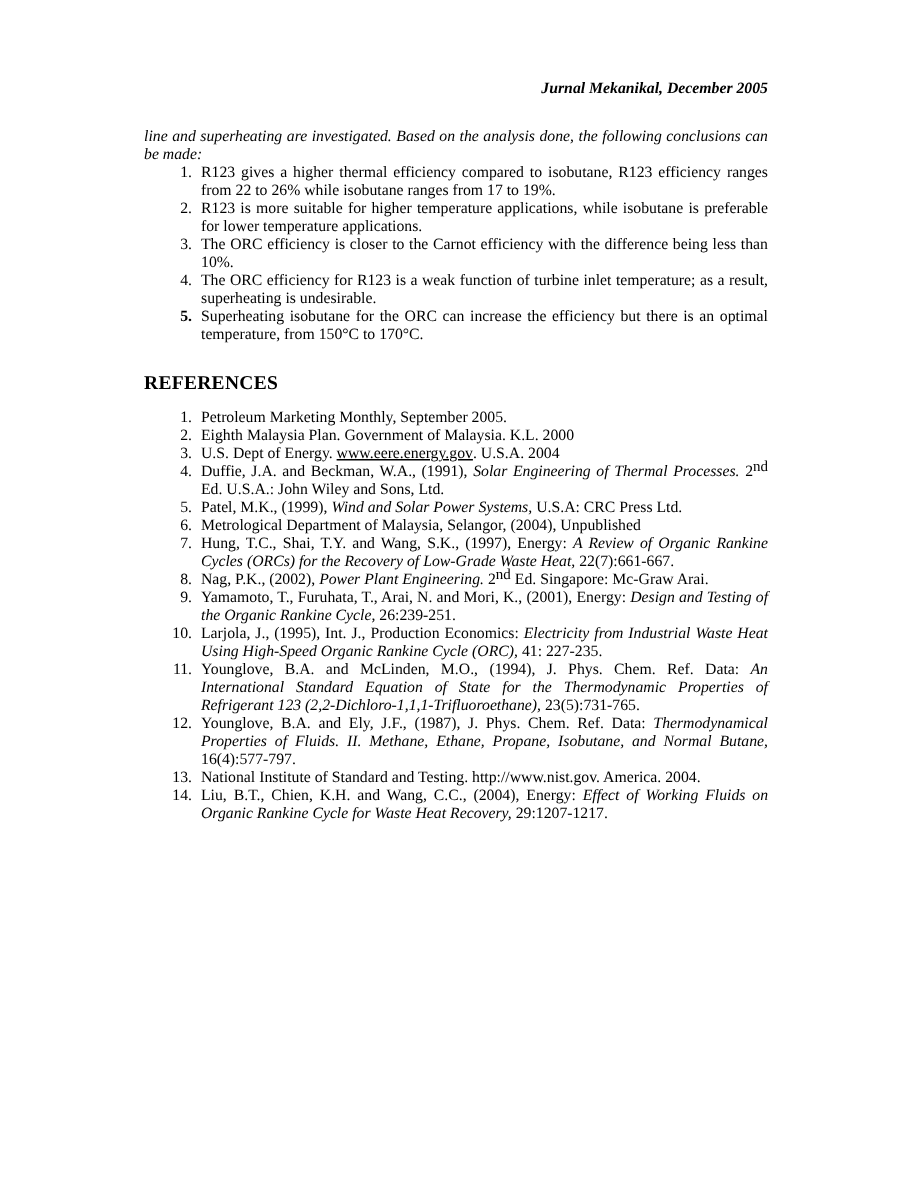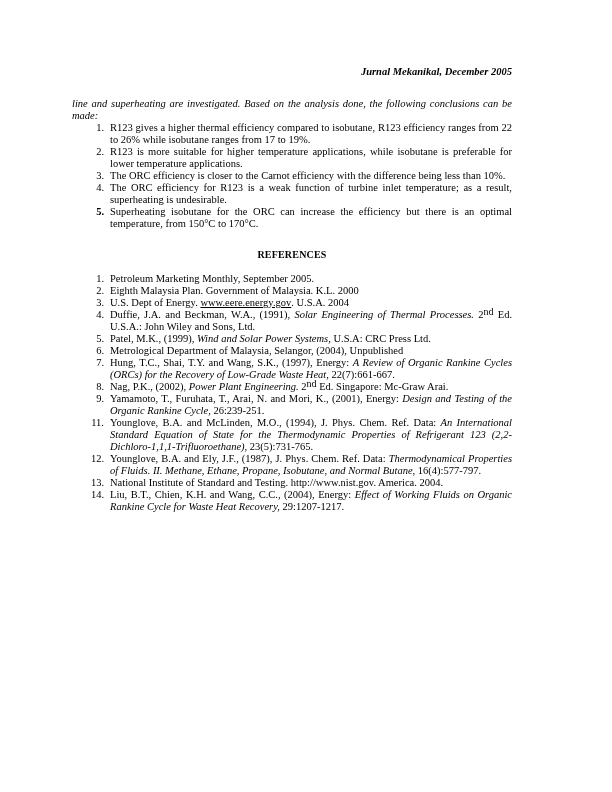--- a/index.html
+++ b/index.html
@@ -1,27 +1,27 @@
 <!DOCTYPE html>
 <html><head>
 <meta charset="utf-8">
 <style>
   html, body { margin: 0; padding: 0; background: #ffffff; }
   .page {
     position: relative;
     width: 612px;
     height: 564px;
-    margin: 12px auto;
+    margin: 0 auto;
     background: #ffffff;
     color: #000000;
     font-family: "Liberation Serif", "DejaVu Serif", serif;
     font-size: 10.5px;
     line-height: 12px;
     box-sizing: border-box;
-    padding: 54px 100px 0 72px;
+    padding: 54px 100px 0 96px;
     overflow: hidden;
   }
   .header {
     text-align: right;
     font-weight: bold;
     font-style: italic;
   }
   .intro {
     margin: 20px 0 0 0;
     text-align: justify;
@@ -36,22 +36,22 @@
     text-align: right;
     white-space: nowrap;
   }
   .num.bold { font-weight: bold; }
   .txt {
     flex: 1 1 auto;
     text-align: justify;
   }
   .refs-heading {
     margin: 19px 0 12px 0;
-    text-align: center;
-    font-size: 10px;
+    text-align: left;
+    font-size: 13px;
     font-weight: bold;
     letter-spacing: 0.2px;
   }
   .it { font-style: italic; }
   .un { text-decoration: underline; font-family: Liberation Serif, serif; }
   .sp { font-size: 10px; position: relative; top: -3.5px; }
   .page-number {
     position: absolute;
     top: 661px;
     right: 130px;
@@ -117,20 +117,24 @@
       </div>
       <div class="list-row">
         <div class="num">8.</div>
         <div class="txt"><span>Nag, P.K., (2002), </span><span class="it">Power Plant Engineering.</span><span> 2</span><span class="sp">nd</span><span> Ed. Singapore: Mc-Graw Arai.</span></div>
       </div>
       <div class="list-row">
         <div class="num">9.</div>
         <div class="txt"><span>Yamamoto, T., Furuhata, T., Arai, N. and Mori, K., (2001), Energy: </span><span class="it">Design and Testing of the Organic Rankine Cycle,</span><span> 26:239-251.</span></div>
       </div>
       <div class="list-row">
+        <div class="num">10.</div>
+        <div class="txt"><span>Larjola, J., (1995), Int. J., Production Economics: </span><span class="it">Electricity from Industrial Waste Heat Using High-Speed Organic Rankine Cycle (ORC),</span><span> 41: 227-235.</span></div>
+      </div>
+      <div class="list-row">
         <div class="num">11.</div>
         <div class="txt"><span>Younglove, B.A. and McLinden, M.O., (1994), J. Phys. Chem. Ref. Data: </span><span class="it">An International Standard Equation of State for the Thermodynamic Properties of Refrigerant 123 (2,2-Dichloro-1,1,1-Trifluoroethane),</span><span> 23(5):731-765.</span></div>
       </div>
       <div class="list-row">
         <div class="num">12.</div>
         <div class="txt"><span>Younglove, B.A. and Ely, J.F., (1987), J. Phys. Chem. Ref. Data: </span><span class="it">Thermodynamical Properties of Fluids. II. Methane, Ethane, Propane, Isobutane, and Normal Butane,</span><span> 16(4):577-797.</span></div>
       </div>
       <div class="list-row">
         <div class="num">13.</div>
         <div class="txt"><span>National Institute of Standard and Testing. http://www.nist.gov. America. 2004.</span></div>

